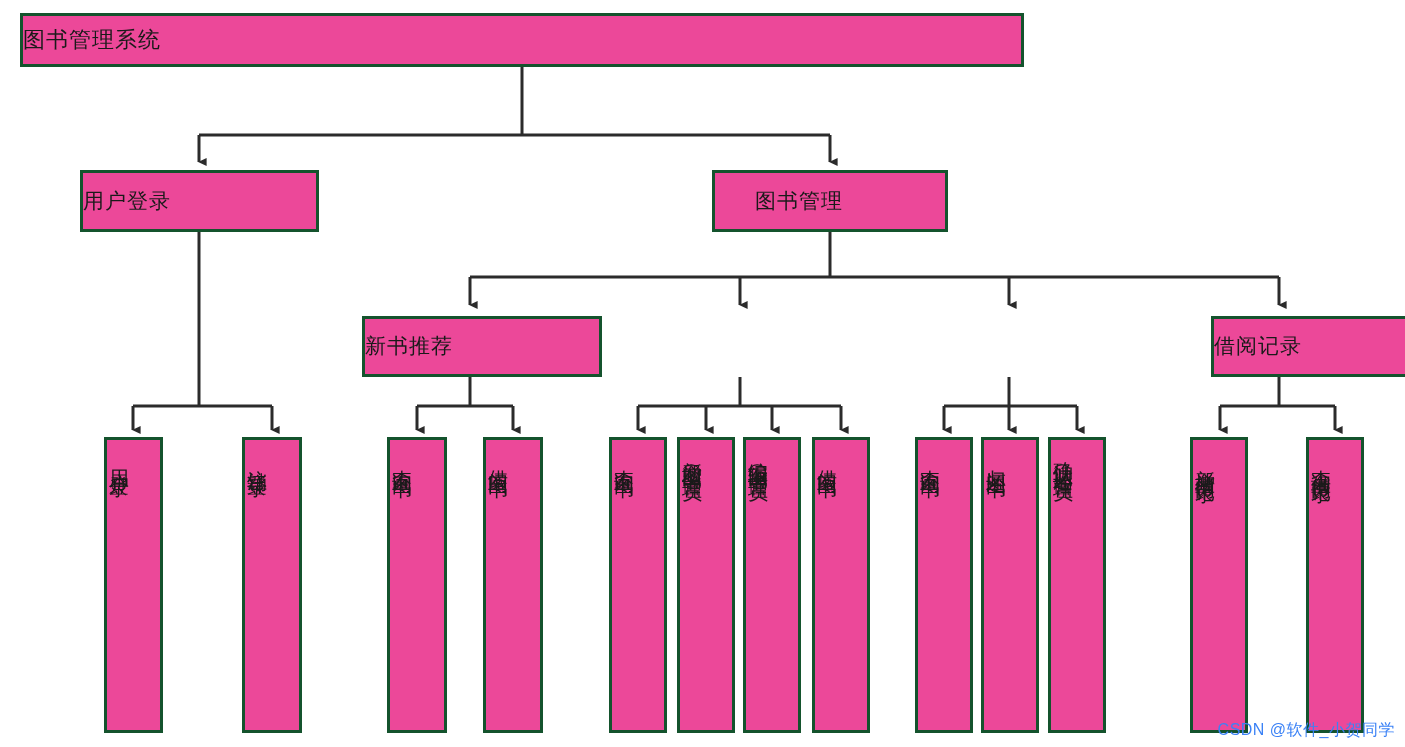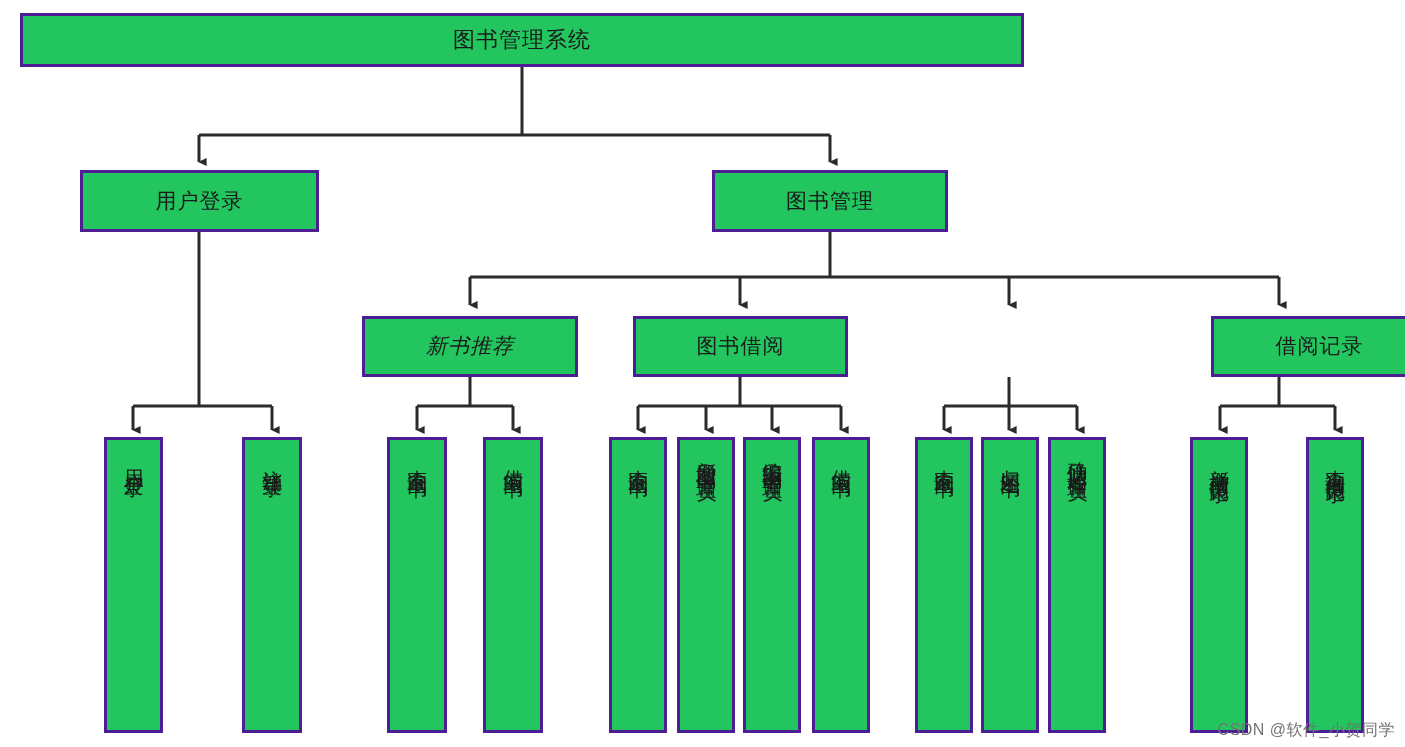--- a/index.html
+++ b/index.html
@@ -7,25 +7,24 @@
     width:1405px;height:747px;position:relative;overflow:hidden;
     font-family:"Liberation Sans","DejaVu Sans",sans-serif;
     color:#000000;
   }
   #diagram-canvas{position:absolute;left:0;top:0;width:1405px;height:747px;}
   svg.edges{position:absolute;left:0;top:0;width:1405px;height:747px;pointer-events:none;}
 
   .node{
     position:absolute;
     box-sizing:border-box;
-    background:#22c55e;
-    border:3px solid #4c1d95;
+    background:#ec4899;
+    border:3px solid #14532d;
     display:flex;
     align-items:center;
-    justify-content:center;
     text-align:center;
   }
   .node .label{
     font-size:21px;
     line-height:1.25;
     letter-spacing:1px;
     color:#1a1a1a;
     white-space:nowrap;
   }
   .node.root .label{font-size:22px;}
@@ -42,21 +41,21 @@
     letter-spacing:3px;
     white-space:normal;
   }
   .node.leaf.topalign{padding-top:6px;}
 
   #watermark{
     position:absolute;
     right:10px;
     bottom:6px;
     font-size:16px;
-    color:#737373;
+    color:#3b82f6;
     letter-spacing:0.5px;
     white-space:nowrap;
   }
 </style>
 </head>
 <body>
 
 <div id="diagram-canvas">
 
   <svg class="edges" viewBox="0 0 1405 747">
@@ -110,29 +109,26 @@
     </g>
   </svg>
 
   <div class="node root" style="left:20px;top:13px;width:1004px;height:54px;">
     <span class="label">图书管理系统</span>
   </div>
 
   <div class="node" style="left:80px;top:170px;width:239px;height:62px;">
     <span class="label">用户登录</span>
   </div>
-  <div class="node" style="left:712px;top:170px;width:236px;height:62px;">
+  <div class="node" style="left:712px;top:170px;width:236px;height:62px;padding-left:40px;">
     <span class="label">图书管理</span>
   </div>
 
-  <div class="node" style="left:362px;top:316px;width:216px;height:61px;font-style:italic;">
+  <div class="node" style="left:362px;top:316px;width:240px;height:61px;">
     <span class="label">新书推荐</span>
-  </div>
-  <div class="node" style="left:633px;top:316px;width:215px;height:61px;">
-    <span class="label">图书借阅</span>
   </div>
   <div class="node" style="left:1171px;top:316px;width:217px;height:61px;margin-left:40px;">
     <span class="label">借阅记录</span>
   </div>
 
   <div class="node leaf" style="left:104px;top:437px;width:59px;height:296px;">
     <span class="label">用户登录</span>
   </div>
   <div class="node leaf" style="left:242px;top:437px;width:60px;height:296px;">
     <span class="label">注销登录</span>

